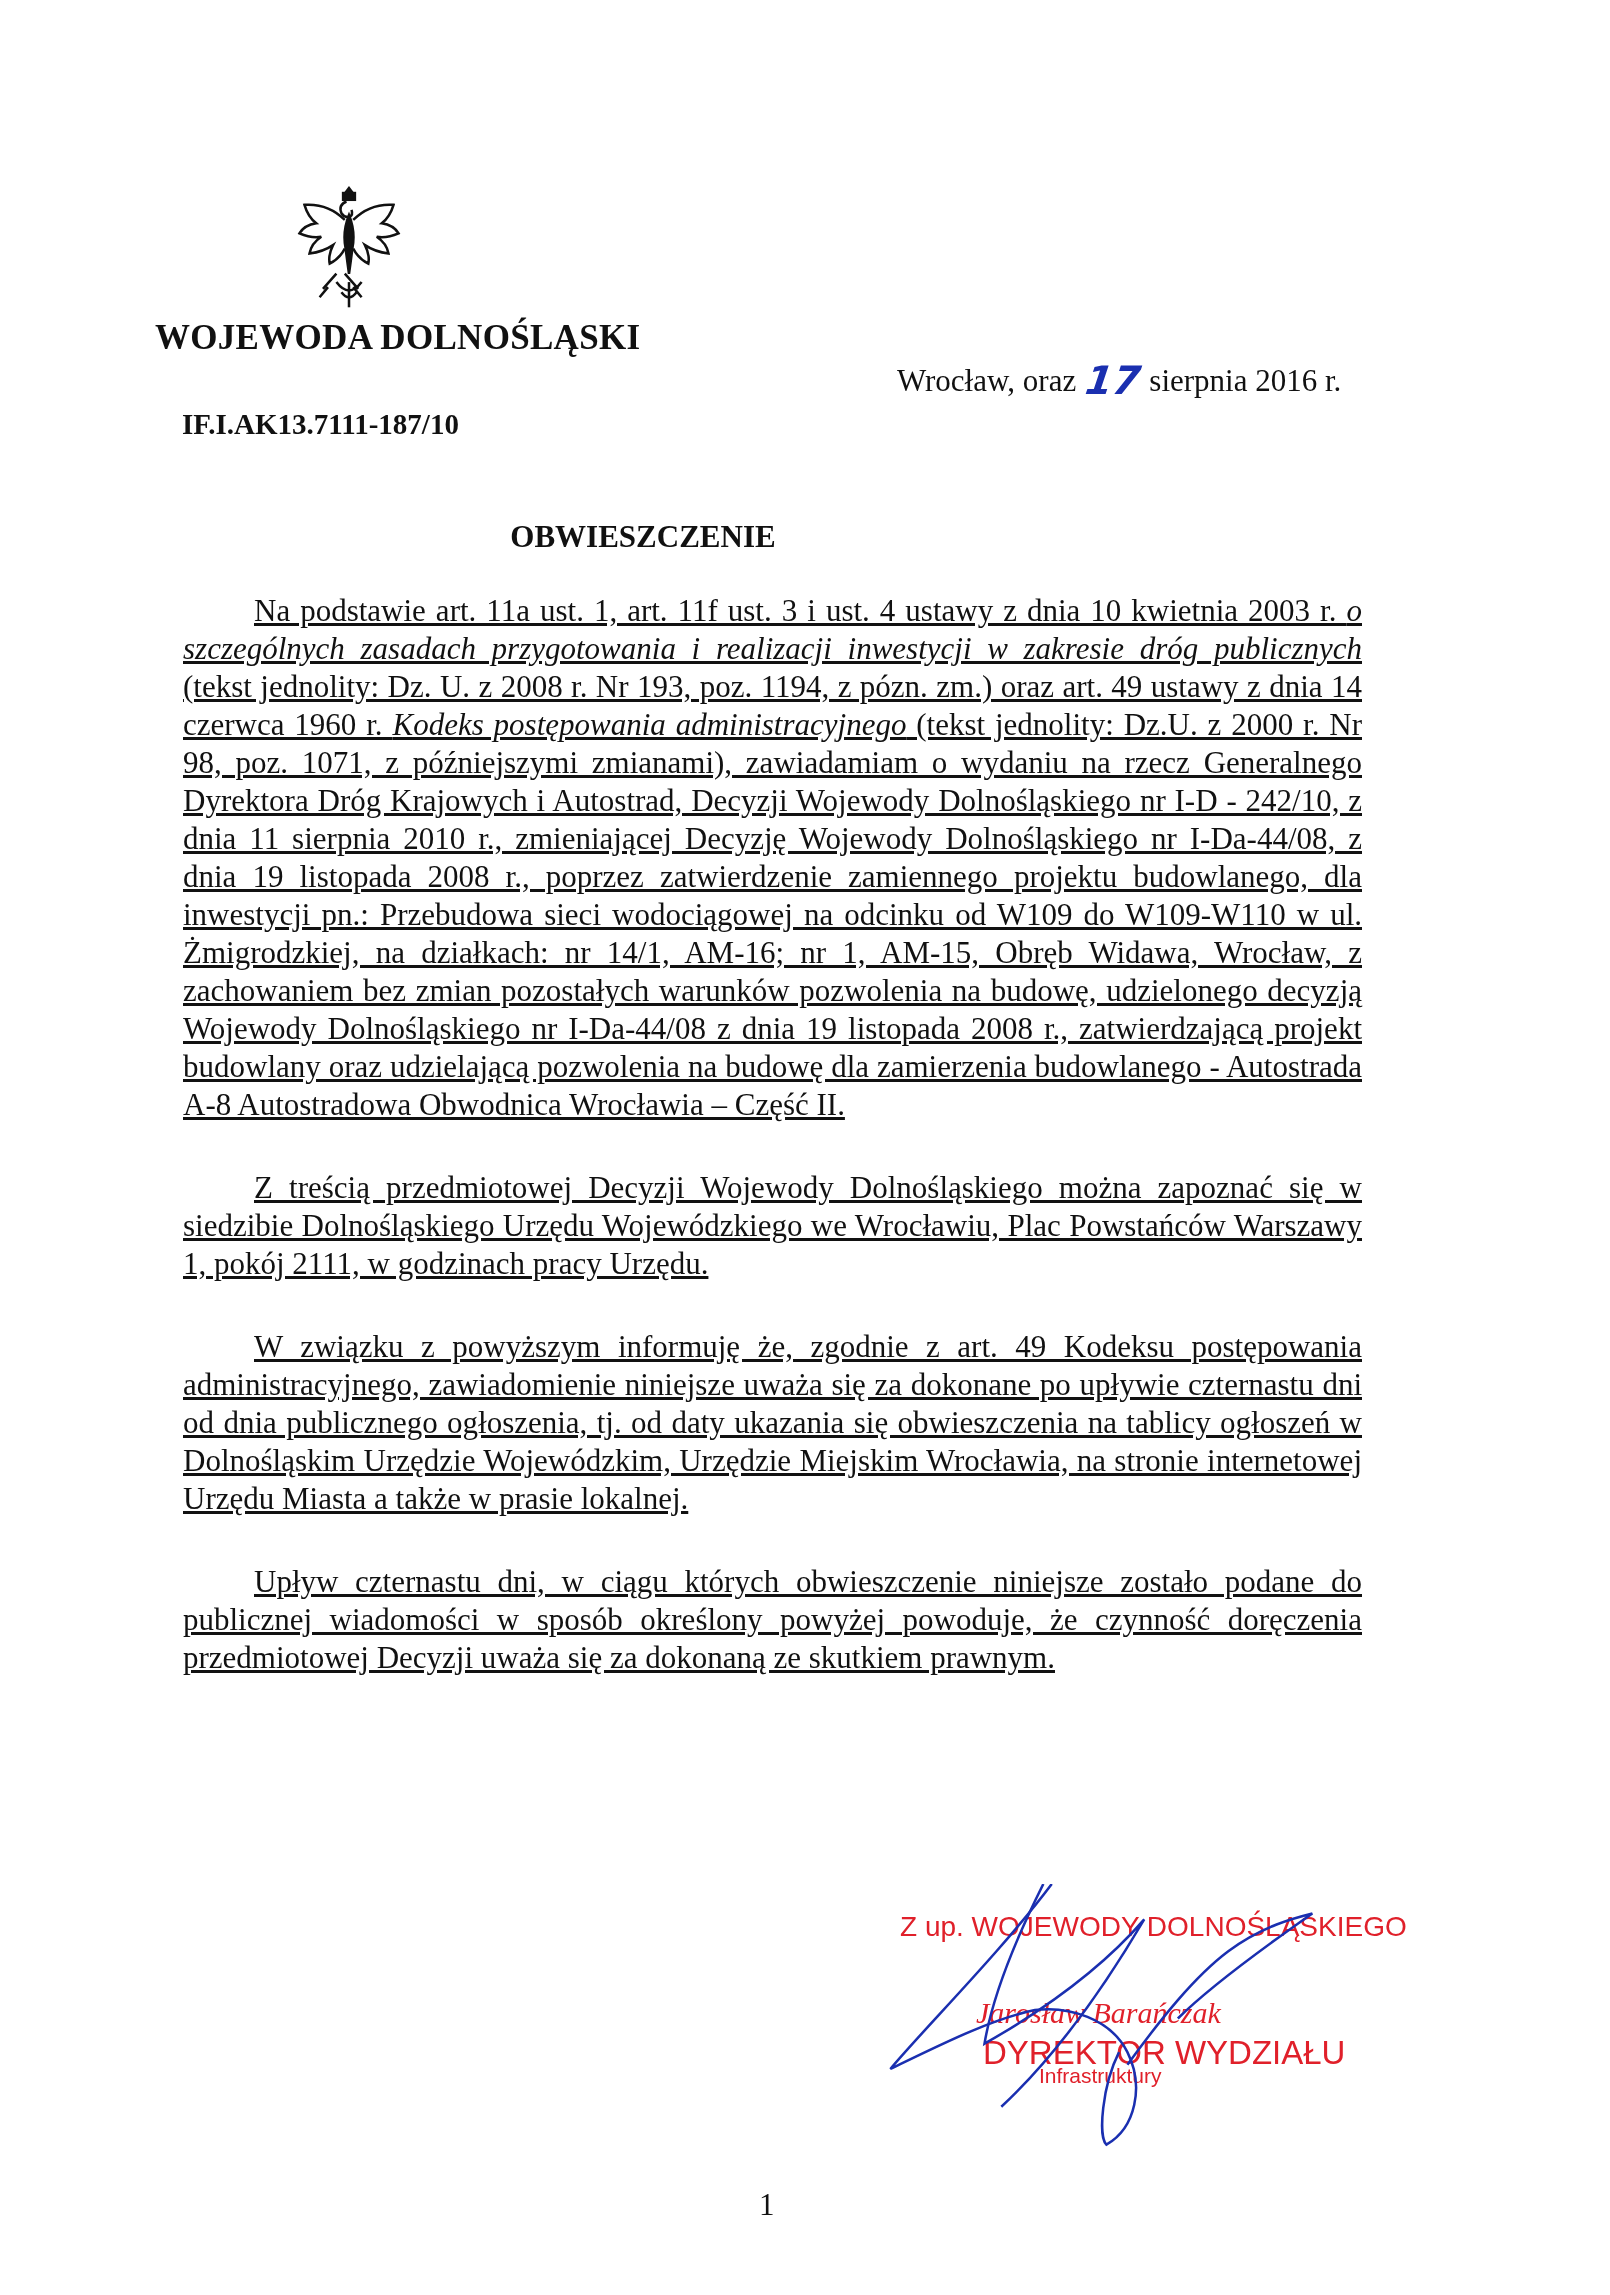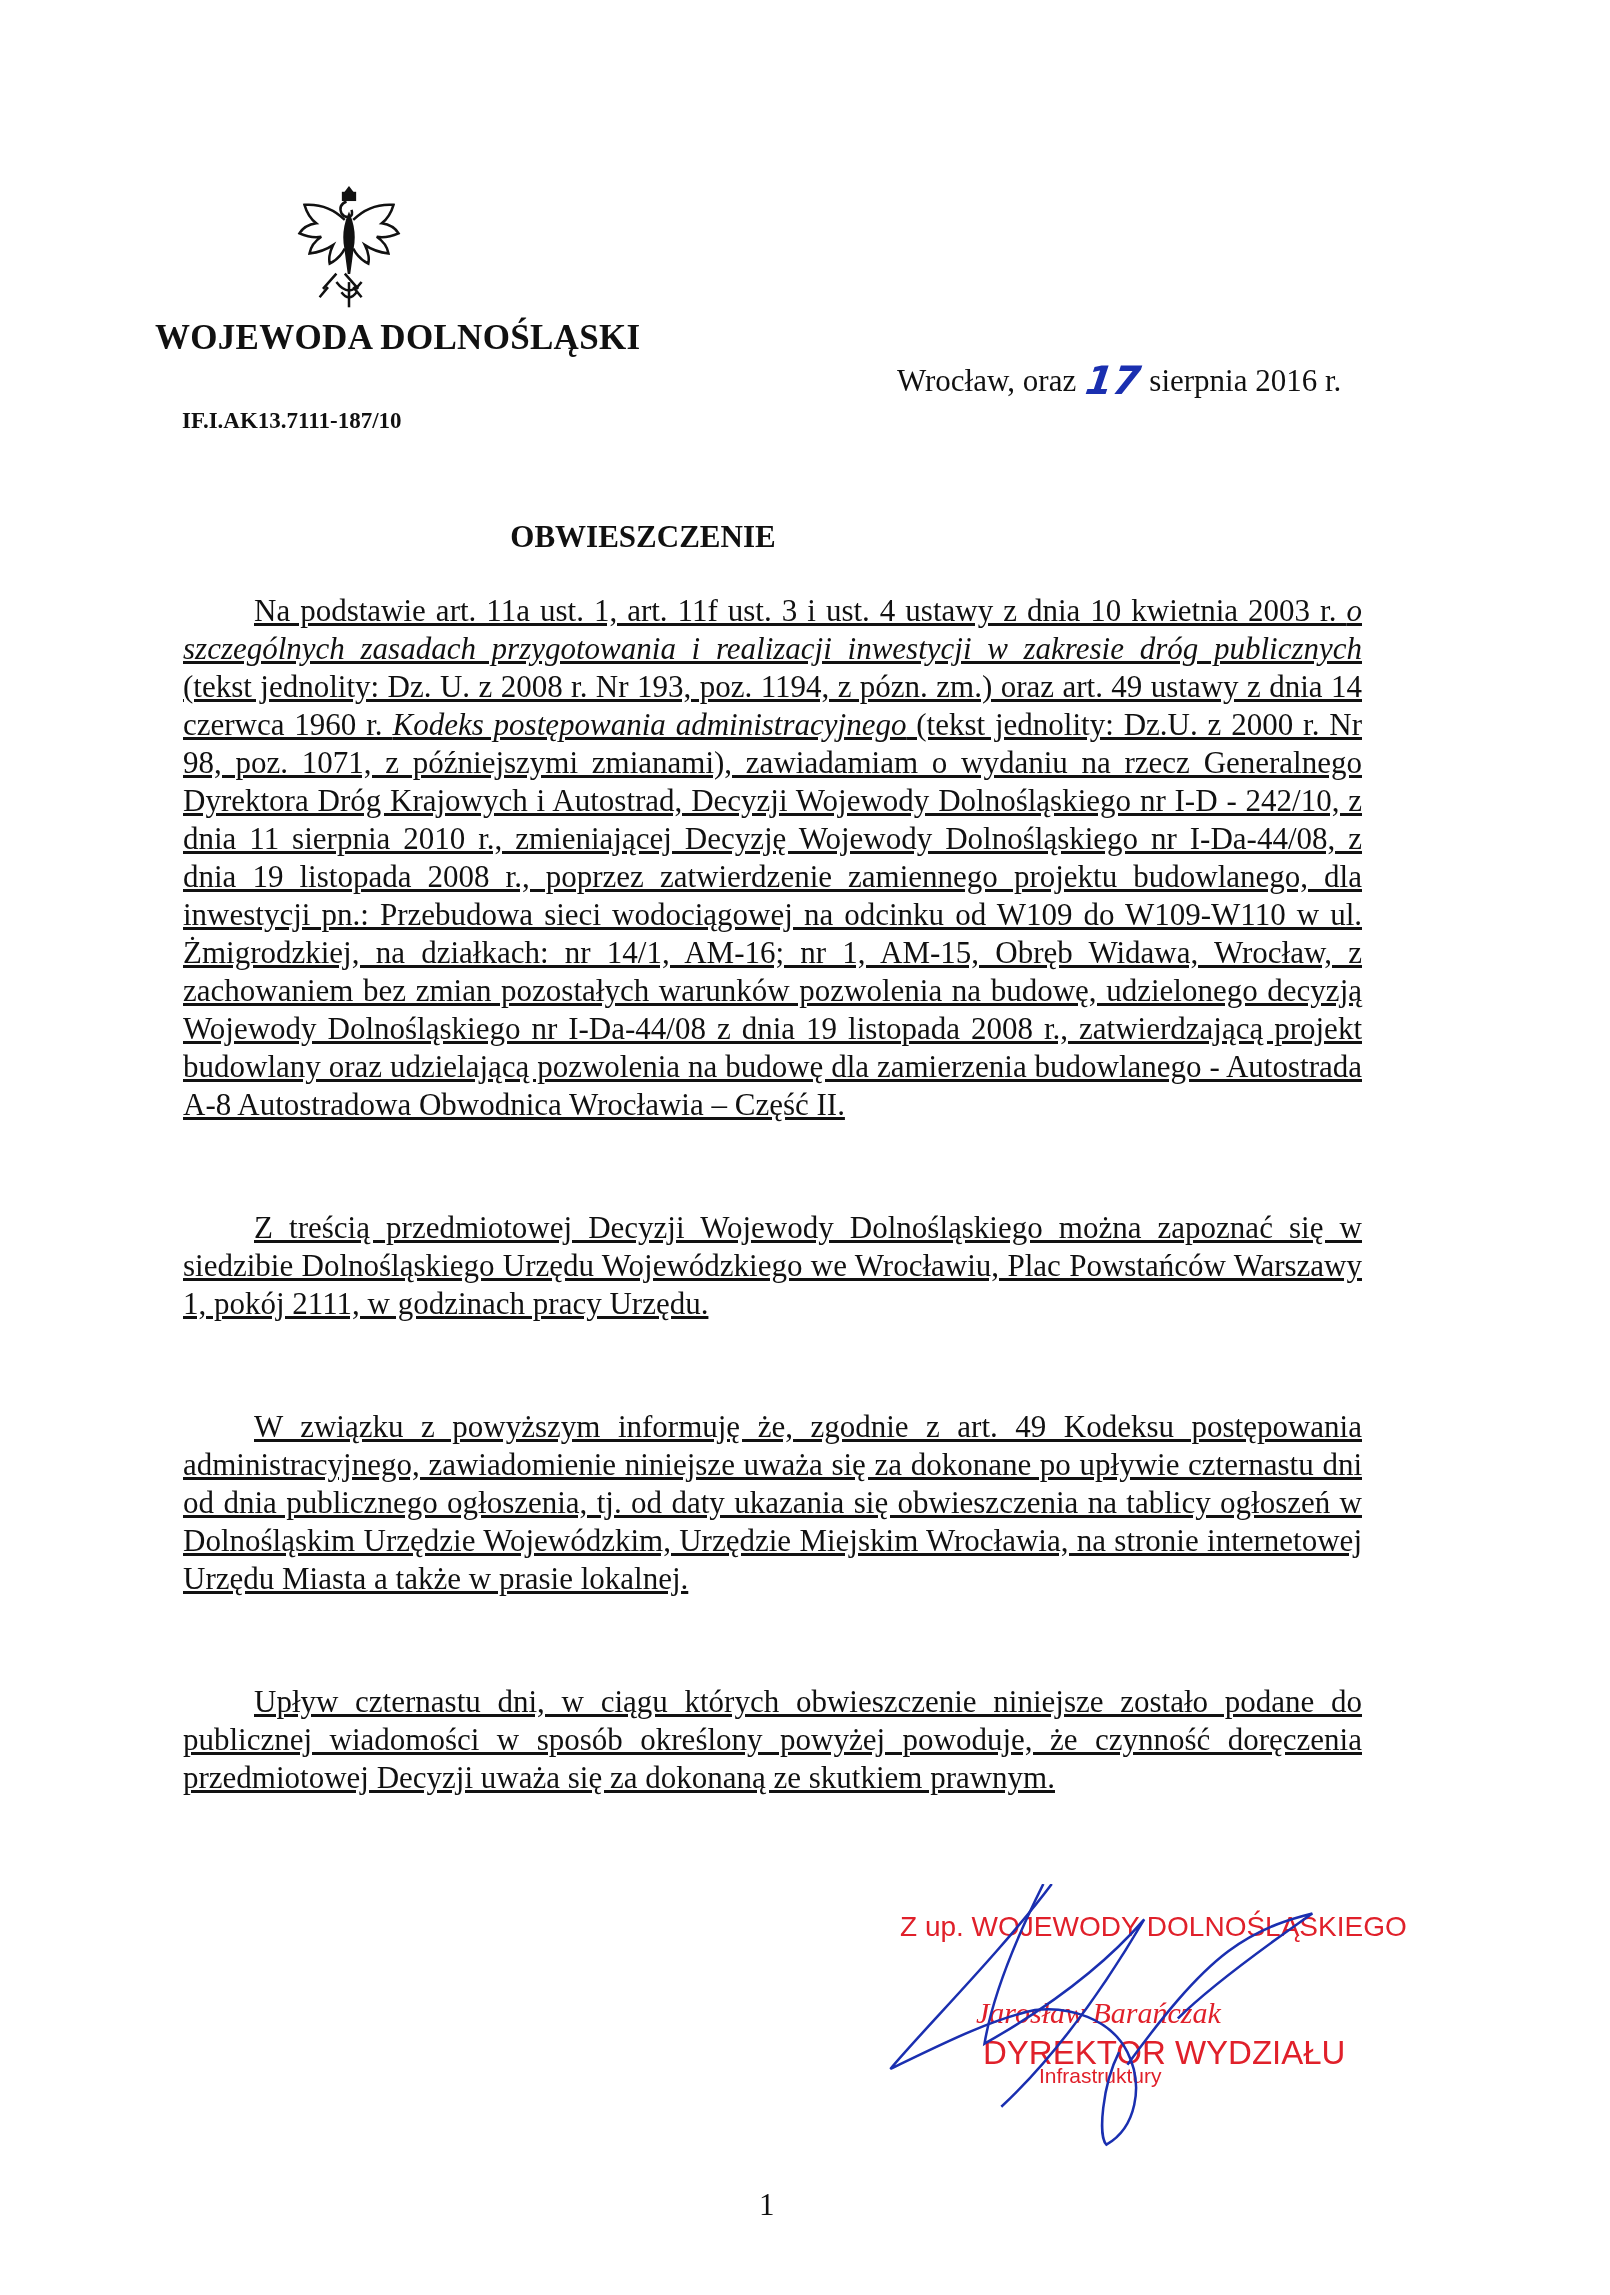--- a/index.html
+++ b/index.html
@@ -1,26 +1,26 @@
 <!DOCTYPE html>
 <html style="font-size:13.5px"><head>
 <meta charset="utf-8">
 <style>
   html, body { margin: 0; padding: 0; background: #ffffff; }
   body { width: 1611px; height: 2295px; position: relative; overflow: hidden;
          font-family: "Liberation Serif", "DejaVu Serif", serif; color: #111; }
   .emblem { position: absolute; left: 286px; top: 181px; width: 126px; height: 135px; }
   .authority { position: absolute; left: 155px; top: 318px; font-size: 35px; font-weight: bold; letter-spacing: 0.3px; text-align: right; }
-  .ref { position: absolute; left: 182px; top: 408px; font-size: 23px; font-weight: bold; }
+  .ref { position: absolute; left: 182px; top: 408px; font-size: 29px; font-weight: bold; }
   .dateline { position: absolute; left: 897px; top: 355px; font-size: 31px; white-space: nowrap; }
   .dateline .hand { color: #1a2fb0; font-family: "DejaVu Sans", sans-serif; font-style: italic; font-size: 39px; font-weight: bold; display: inline-block; transform: skewX(-8deg); margin: 0 1.7px; position: relative; top: 3.4px; }
   .title { position: absolute; left: 0; width: 1286px; top: 519px; text-align: center; font-size: 31px; font-weight: bold; }
   .body { position: absolute; left: 183px; width: 1179px; top: 592px; font-size: 31px; line-height: 38px; text-decoration: underline; }
   .para { text-align: justify; text-indent: 71px; margin: 0; }
-  .para + .para { margin-top: 85px; }
+  .para + .para { margin-top: 45px; }
   .para i { font-style: italic; }
   .stamp { position: absolute; left: 875px; top: 1884px; width: 488px; height: 269px; }
   .stamp .line1 { position: absolute; left: 25px; top: 27px; font-family: "Liberation Sans", sans-serif; color: #e0202a; font-size: 28px; white-space: nowrap; }
   .stamp .name { position: absolute; left: 101px; top: 112px; font-family: "Liberation Serif", serif; font-style: italic; color: #e0202a; font-size: 30px; white-space: nowrap; }
   .stamp .role { position: absolute; left: 108px; top: 150px; font-family: "Liberation Sans", sans-serif; color: #e0202a; font-size: 33px; white-space: nowrap; }
   .stamp .dept { position: absolute; left: 164px; top: 180px; font-family: "Liberation Sans", sans-serif; color: #e0202a; font-size: 21px; white-space: nowrap; }
   .stamp svg.sig { position: absolute; left: 0; top: 0; width: 488px; height: 269px; }
   .pagenum { position: absolute; left: 759px; top: 2187px; font-size: 31px; }
 </style>
 </head>

